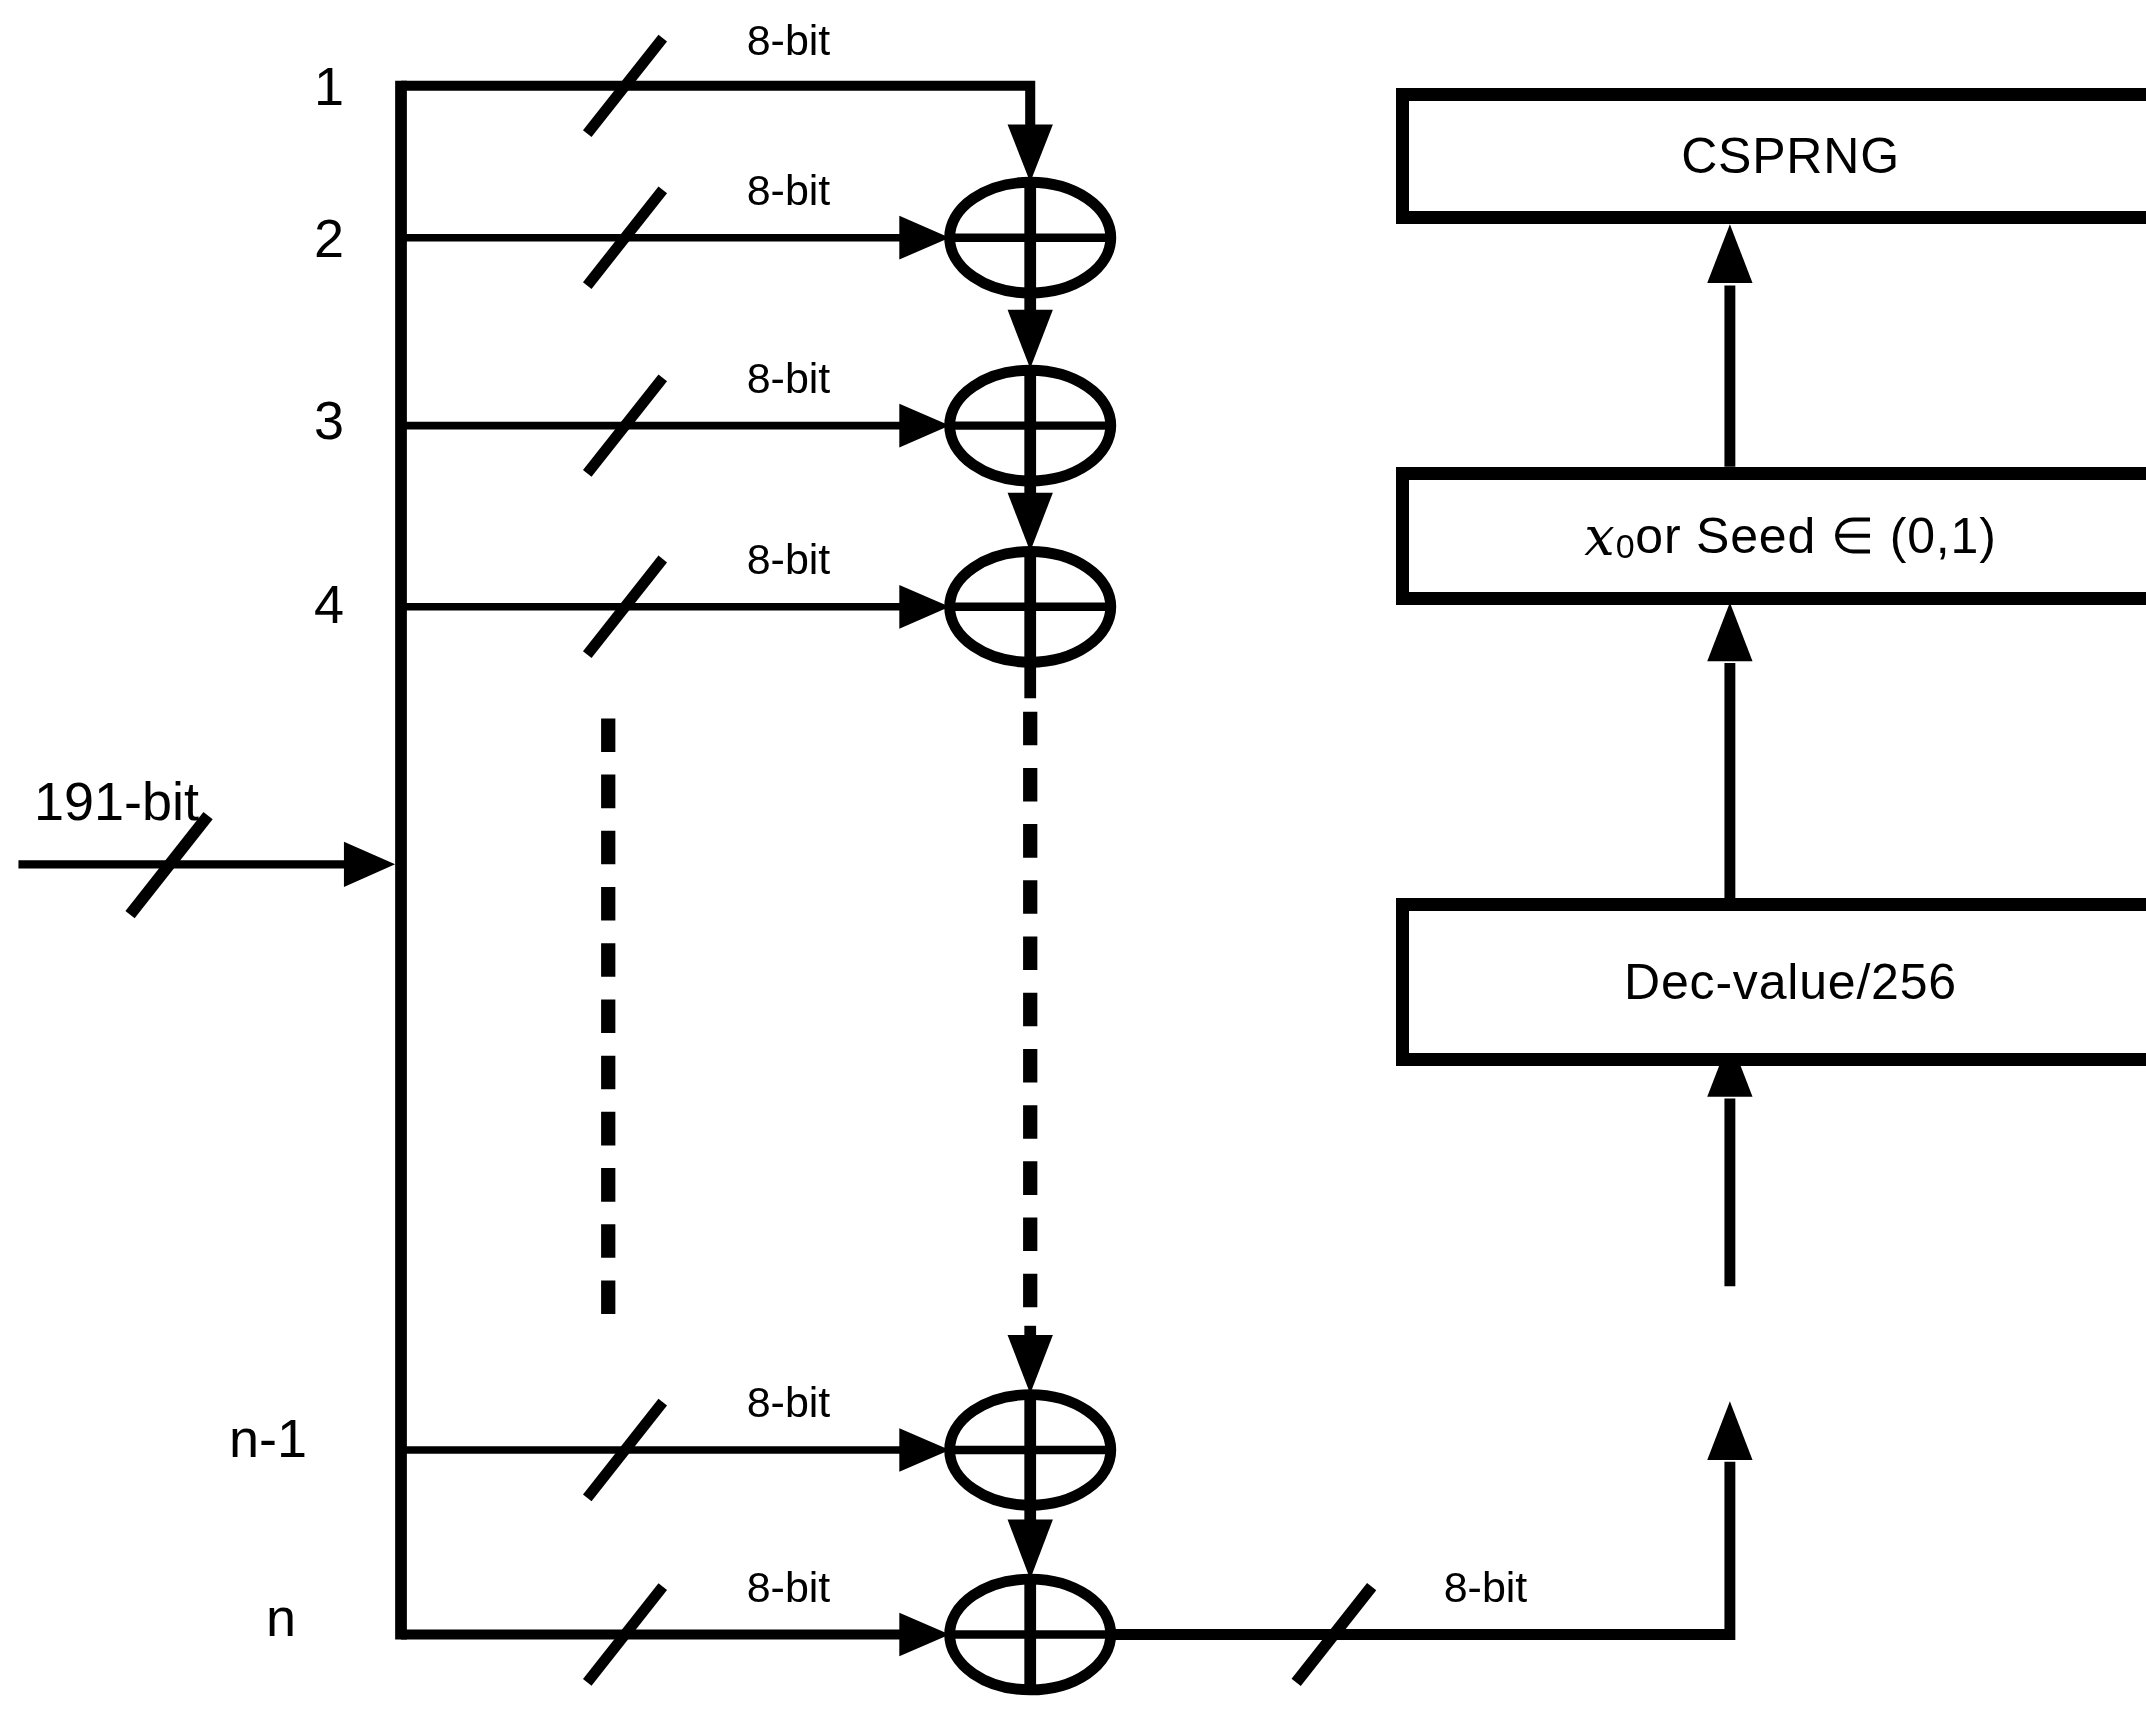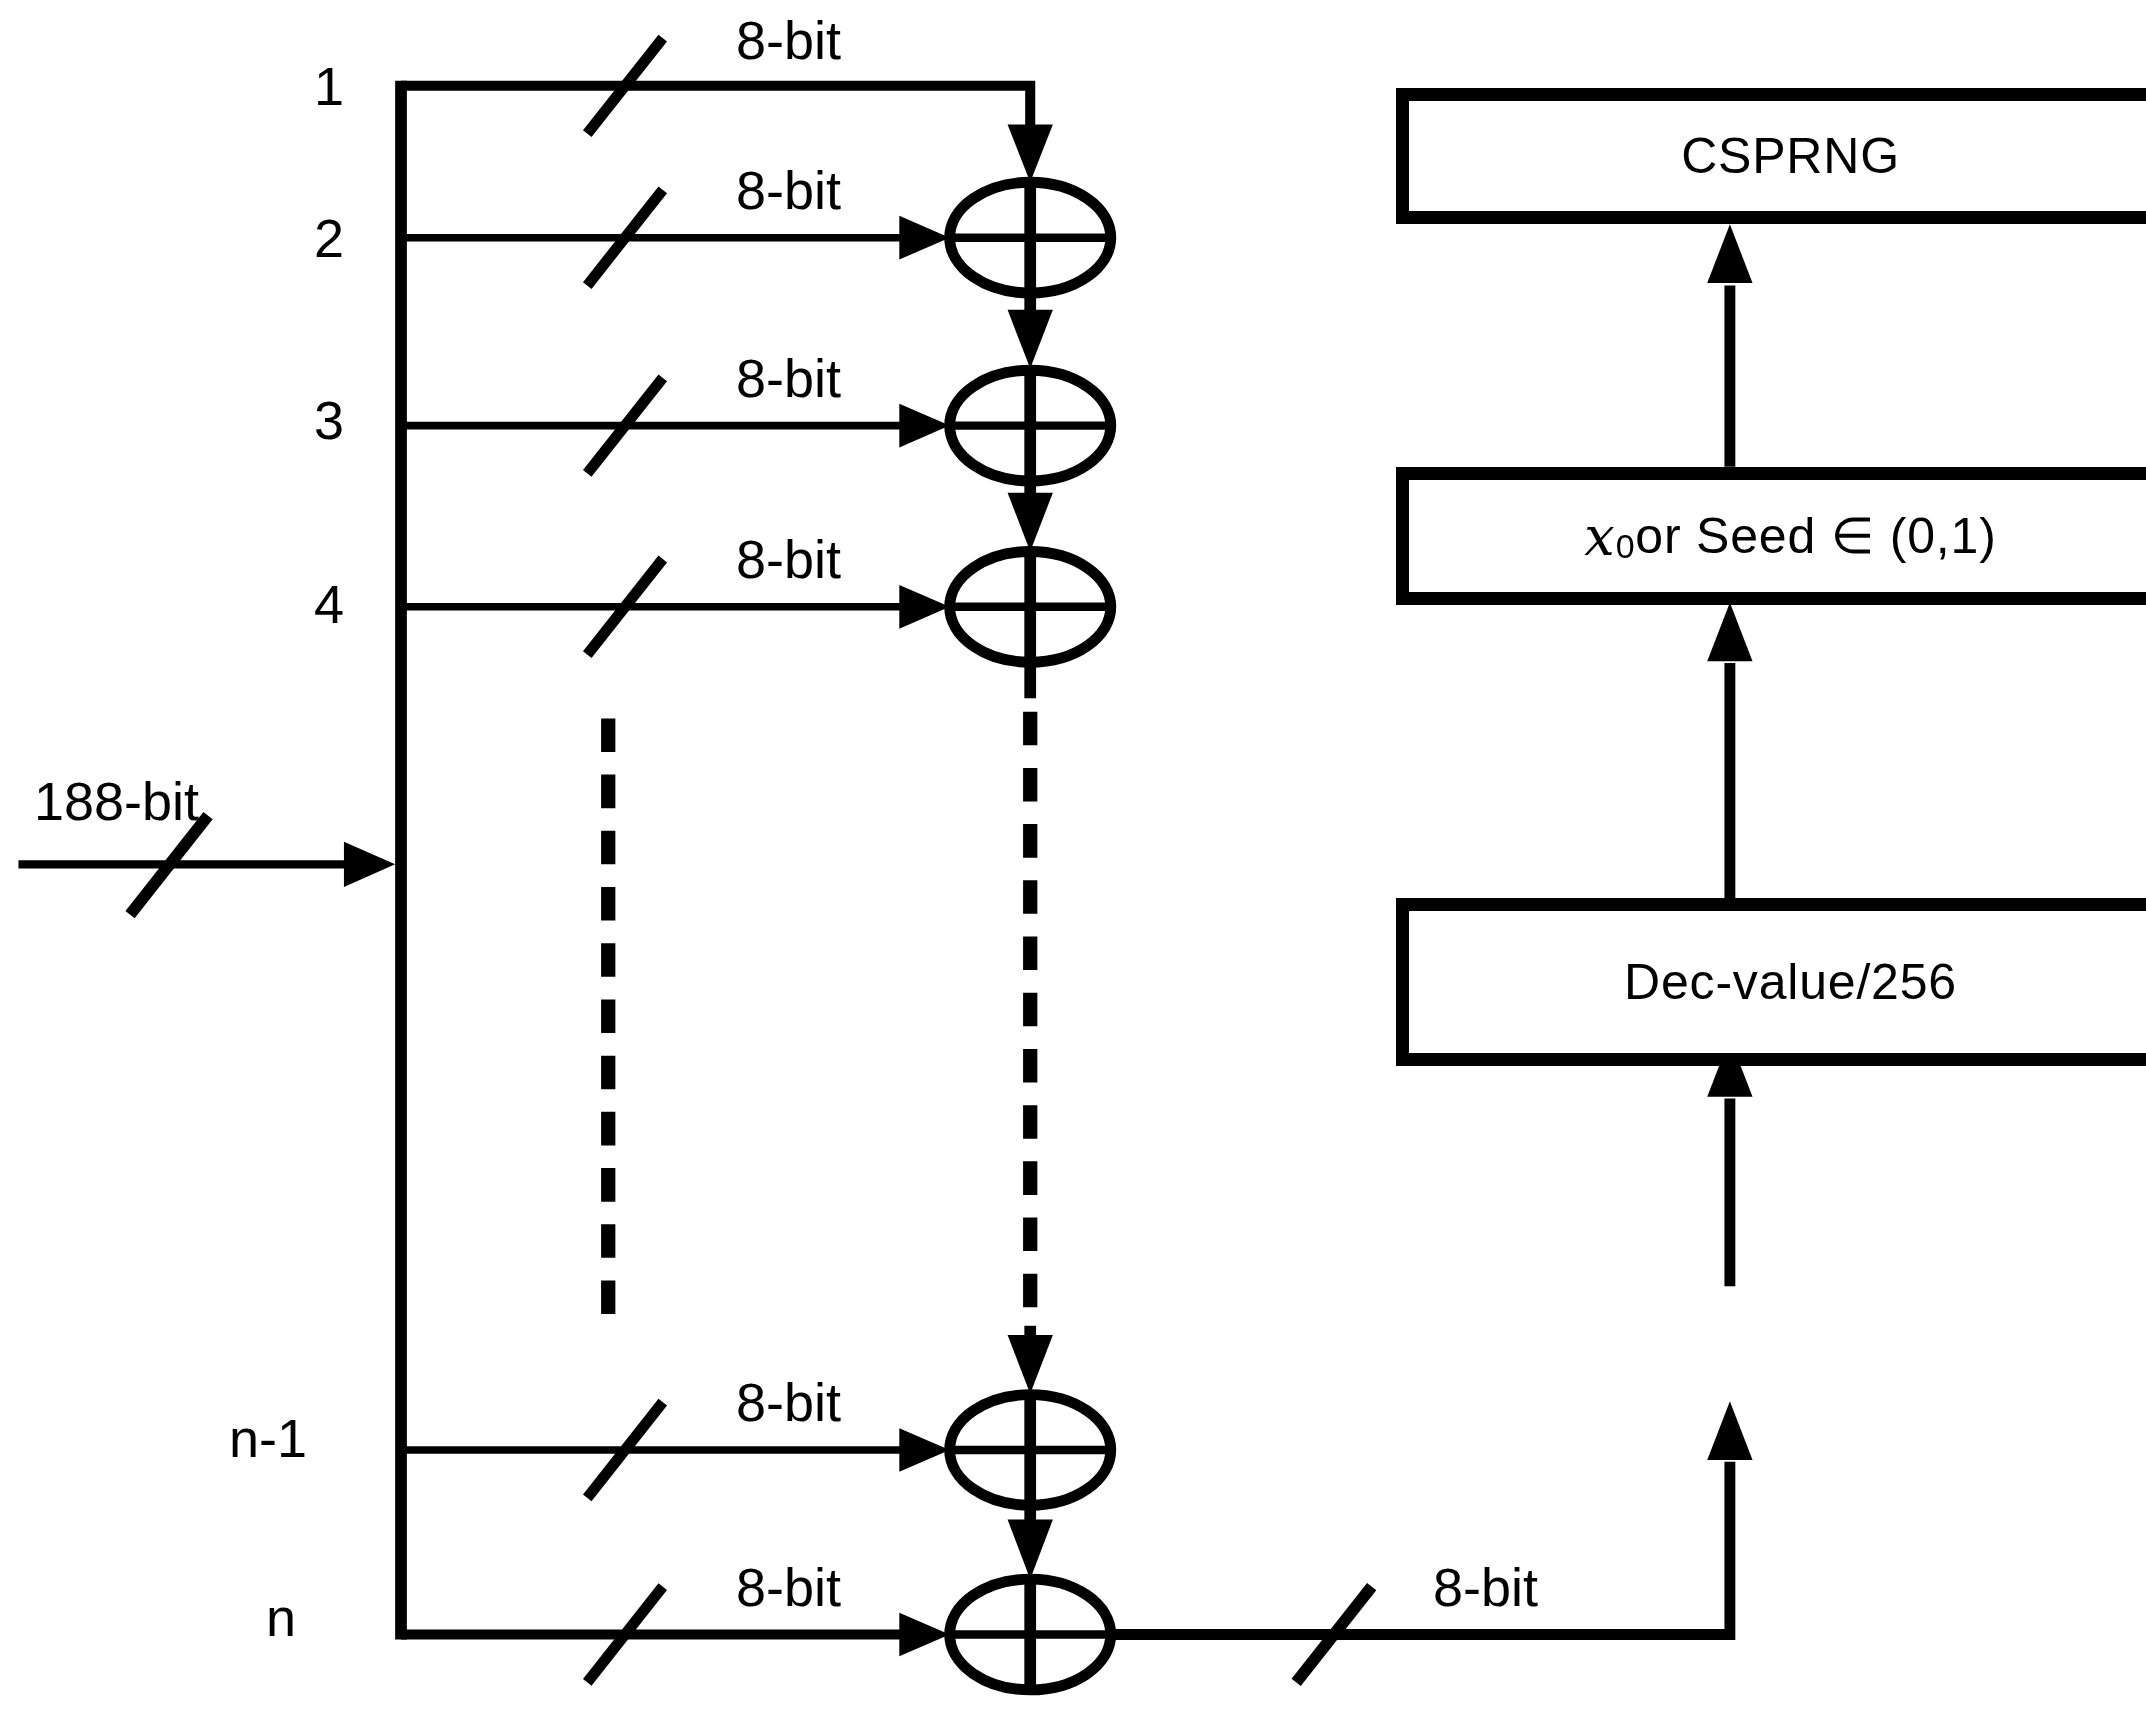--- a/index.html
+++ b/index.html
@@ -22,21 +22,21 @@
     width:185px;
     height:76px;
     line-height:76px;
     font-size:54px;
     text-align:right;
   }
   .bus-lbl{
     width:269px;
     height:67px;
     line-height:67px;
-    font-size:54px;
+    font-size:43px;
     text-align:center;
   }
   .input-lbl{
     width:352px;
     height:70px;
     line-height:70px;
     font-size:54px;
     text-align:left;
   }
   .box{
@@ -167,21 +167,21 @@
   <div class="lbl lane-num" style="left:122px;top:1400px;">n-1</div>
   <div class="lbl lane-num" style="left:111px;top:1579px;">n</div>
 
   <div class="lbl bus-lbl" style="left:654px;top:6.7px;">8-bit</div>
   <div class="lbl bus-lbl" style="left:654px;top:157px;">8-bit</div>
   <div class="lbl bus-lbl" style="left:654px;top:345px;">8-bit</div>
   <div class="lbl bus-lbl" style="left:654px;top:526px;">8-bit</div>
   <div class="lbl bus-lbl" style="left:654px;top:1369px;">8-bit</div>
   <div class="lbl bus-lbl" style="left:654px;top:1554px;">8-bit</div>
 
-  <div class="lbl input-lbl" style="left:34px;top:766px;">188-bit</div>
+  <div class="lbl input-lbl" style="left:34px;top:766px;">191-bit</div>
 
   <div class="lbl bus-lbl" style="left:1351px;top:1554px;">8-bit</div>
 
   <div class="box" style="top:88px;height:136px;">
     <span>CSPRNG</span>
   </div>
 
   <div class="box" style="top:467px;height:138px;">
     <span class="mathvar">x</span>
       <sub>0</sub>

